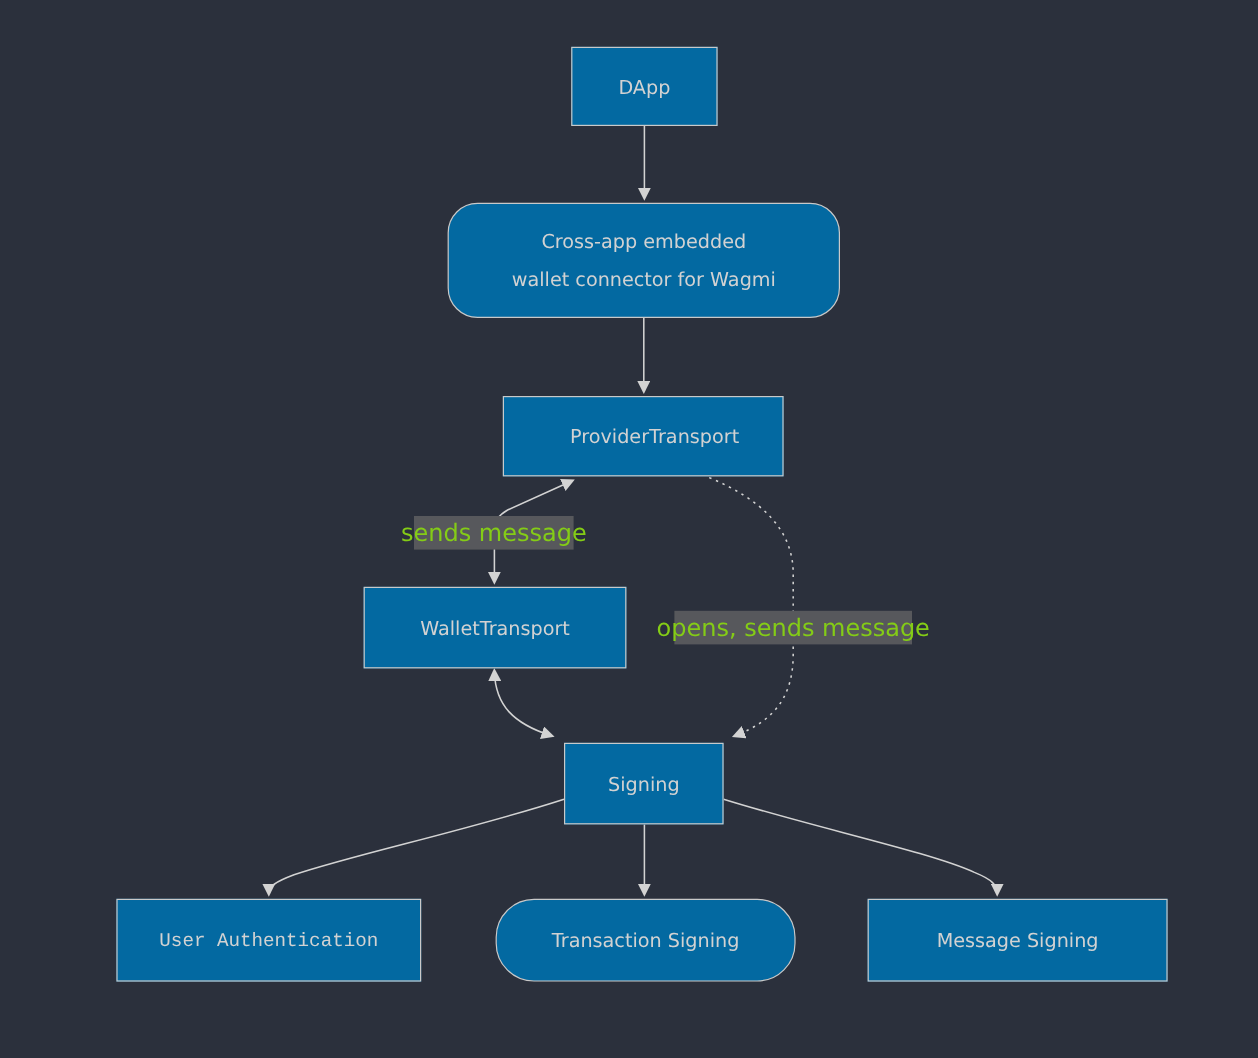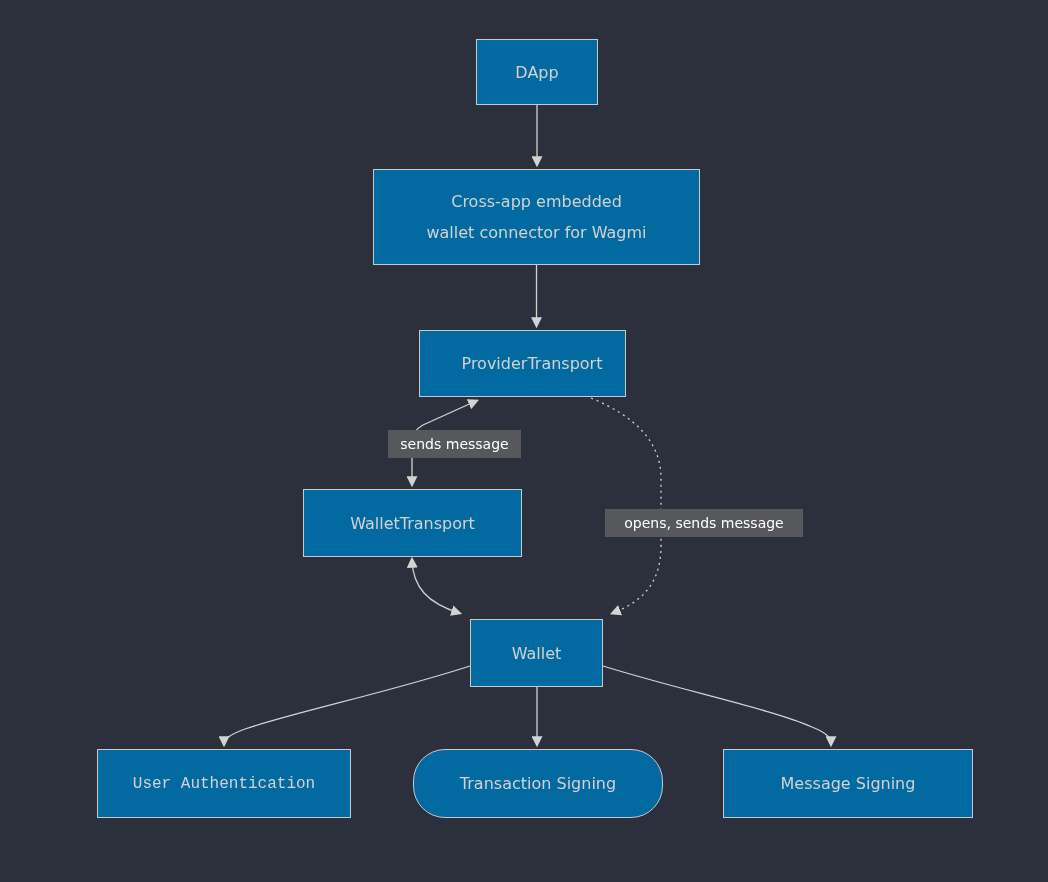--- a/index.html
+++ b/index.html
@@ -32,27 +32,26 @@
     text-align: center;
   }
   .node .multiline span {
     display: block;
     line-height: 31px;
   }
   .edge-label {
     position: absolute;
     box-sizing: border-box;
     background: #57585c;
-    color: #ffffff;
-    font-size: 14px;
+    color: #84cc16;
+    font-size: 20px;
     display: flex;
     align-items: center;
     justify-content: center;
     white-space: nowrap;
-    margin-left: 43px;
   }
   .edge-path {
     stroke: #d3d3d3;
     stroke-width: 1.3;
     fill: none;
   }
   .edge-path.dotted {
     stroke-dasharray: 2 4;
   }
 </style>
@@ -82,37 +81,37 @@
 
     <path class="edge-path" d="M 537 687 L 537 744" marker-end="url(#arrow)"></path>
 
     <path class="edge-path" d="M 603 666 C 680 690 775 710 812 727 C 827 733 831 738 831 744" marker-end="url(#arrow)"></path>
   </svg>
 
   <div class="node" style="left:476px; top:39px; width:122px; height:66px;">
     <span>DApp</span>
   </div>
 
-  <div class="node" style="left:373px; top:169px; width:327px; height:96px;">
+  <div class="node" style="left:373px; top:169px; width:327px; height:96px;border-radius:25px;">
     <div class="multiline">
       <span>Cross-app embedded</span>
       <span>wallet connector for Wagmi</span>
     </div>
   </div>
 
-  <div class="node" style="left:419px; top:330px; width:207px; height:67px;padding-left:19px;">
+  <div class="node" style="left:419px; top:330px; width:234px; height:67px;padding-left:19px;">
     <span>ProviderTransport</span>
   </div>
 
   <div class="node" style="left:303px; top:489px; width:219px; height:68px;">
     <span>WalletTransport</span>
   </div>
 
   <div class="node" style="left:470px; top:619px; width:133px; height:68px;">
-    <span>Wallet</span>
+    <span>Signing</span>
   </div>
 
   <div class="node" style="left:97px; top:749px; width:254px; height:69px;font-family:Liberation Mono, monospace;">
     <span>User Authentication</span>
   </div>
 
   <div class="node" style="left:413px; top:749px; width:250px; height:69px;border-radius:32px;">
     <span>Transaction Signing</span>
   </div>
 

